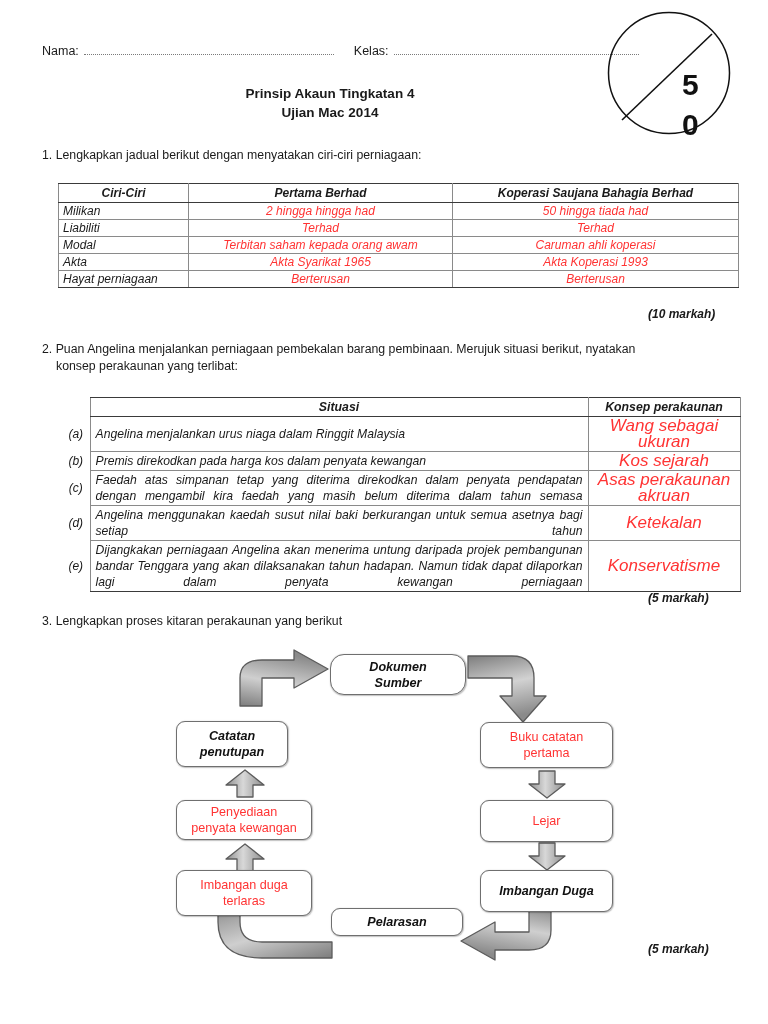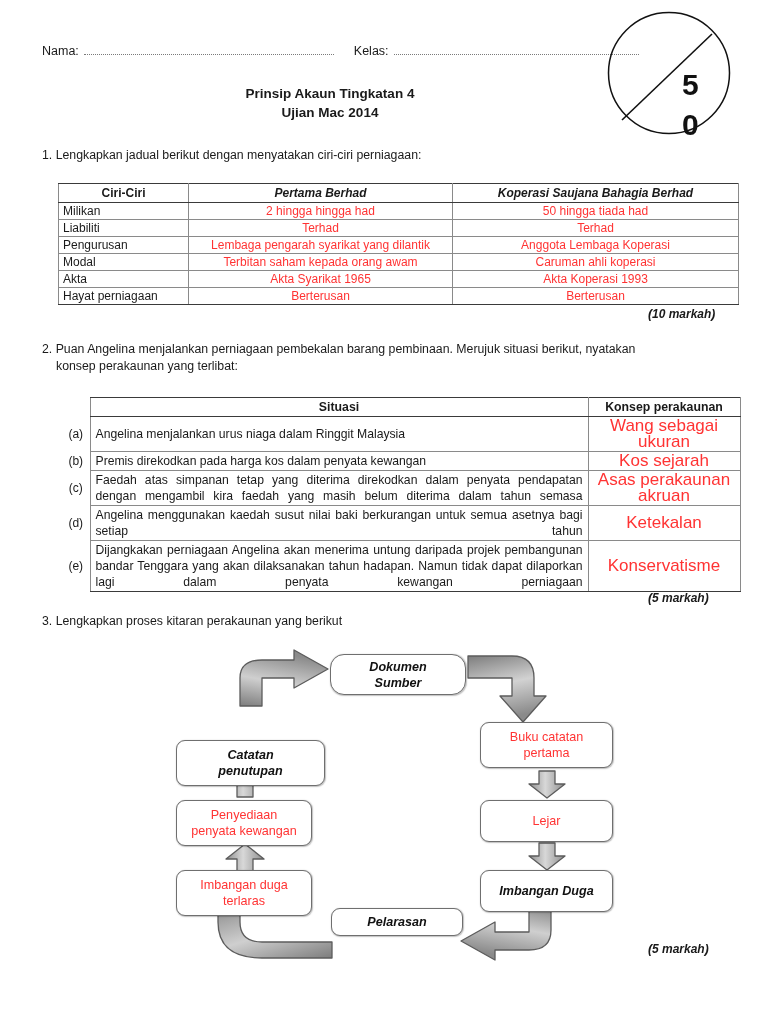--- a/index.html
+++ b/index.html
@@ -45,21 +45,21 @@
   #q2 .ind { display:block; padding-left:14px; }
   #q3 { left:42px; top:613px; width:640px; }
 
   .marks { position:absolute; font-size:12px; font-style:italic; font-weight:bold; }
   #m1 { left:648px; top:307px; }
   #m2 { left:648px; top:591px; }
   #m3 { left:648px; top:942px; }
 
   
   table { border-collapse:collapse; position:absolute; }
-  td, th { border:1px solid #8a8a8a; padding:1px 4px; font-size:12px; vertical-align:middle; }
+  td, th { border:1px solid #8a8a8a; padding:1px 4px; font-size:12px; vertical-align:middle;font-style:italic; }
   .red { color:#ff3333; }
   .ctr { text-align:center; }
 
   
   #tbl1 { left:58px; top:183px; width:680px; table-layout:fixed; }
   #tbl1 th { font-weight:bold; text-align:center; font-size:12px; height:19px;
              border-top:1.6px solid #3a3a3a; border-bottom:1.6px solid #3a3a3a; }
   #tbl1 th.it { font-style:italic; }
   #tbl1 td { height:17px; }
   #tbl1 .c1 { width:130px; }
@@ -93,22 +93,22 @@
   }
   .node.blk { font-weight:bold; font-style:italic; color:#111; }
   .node.rd  { color:#ff3333; }
 
   #n-dok  { left:330px; top:14px;  width:136px; height:41px;border-radius:14px; }
   #n-buku { left:480px; top:82px;  width:133px; height:46px; }
   #n-lejar{ left:480px; top:160px; width:133px; height:42px; }
   #n-imbd { left:480px; top:230px; width:133px; height:42px; }
   #n-pela { left:331px; top:268px; width:132px; height:28px; }
   #n-imbt { left:176px; top:230px; width:136px; height:46px; }
-  #n-peny { left:176px; top:160px; width:136px; height:46px; }
-  #n-cat  { left:176px; top:100px;  width:149px; height:46px; }
+  #n-peny { left:176px; top:160px; width:136px; height:40px; }
+  #n-cat  { left:176px; top:81px;  width:112px; height:46px; }
 
   .arrow { position:absolute; }
   .arrow svg { display:block; overflow:visible; }
 </style>
 </head>
 <body>
 
 <div class="page">
 
   <div class="hdr-line">
@@ -153,25 +153,20 @@
           <td>Milikan</td>
           <td class="red ctr">2  hingga hingga had</td>
           <td class="red ctr">50 hingga tiada had</td>
         </tr>
         <tr>
           <td>Liabiliti</td>
           <td class="red ctr">Terhad</td>
           <td class="red ctr">Terhad</td>
         </tr>
         <tr>
-          <td>Pengurusan</td>
-          <td class="red ctr">Lembaga pengarah syarikat yang dilantik</td>
-          <td class="red ctr">Anggota Lembaga Koperasi</td>
-        </tr>
-        <tr>
           <td>Modal</td>
           <td class="red ctr">Terbitan saham kepada orang awam</td>
           <td class="red ctr">Caruman ahli koperasi</td>
         </tr>
         <tr>
           <td>Akta</td>
           <td class="red ctr">Akta Syarikat 1965</td>
           <td class="red ctr">Akta Koperasi 1993</td>
         </tr>
         <tr>

